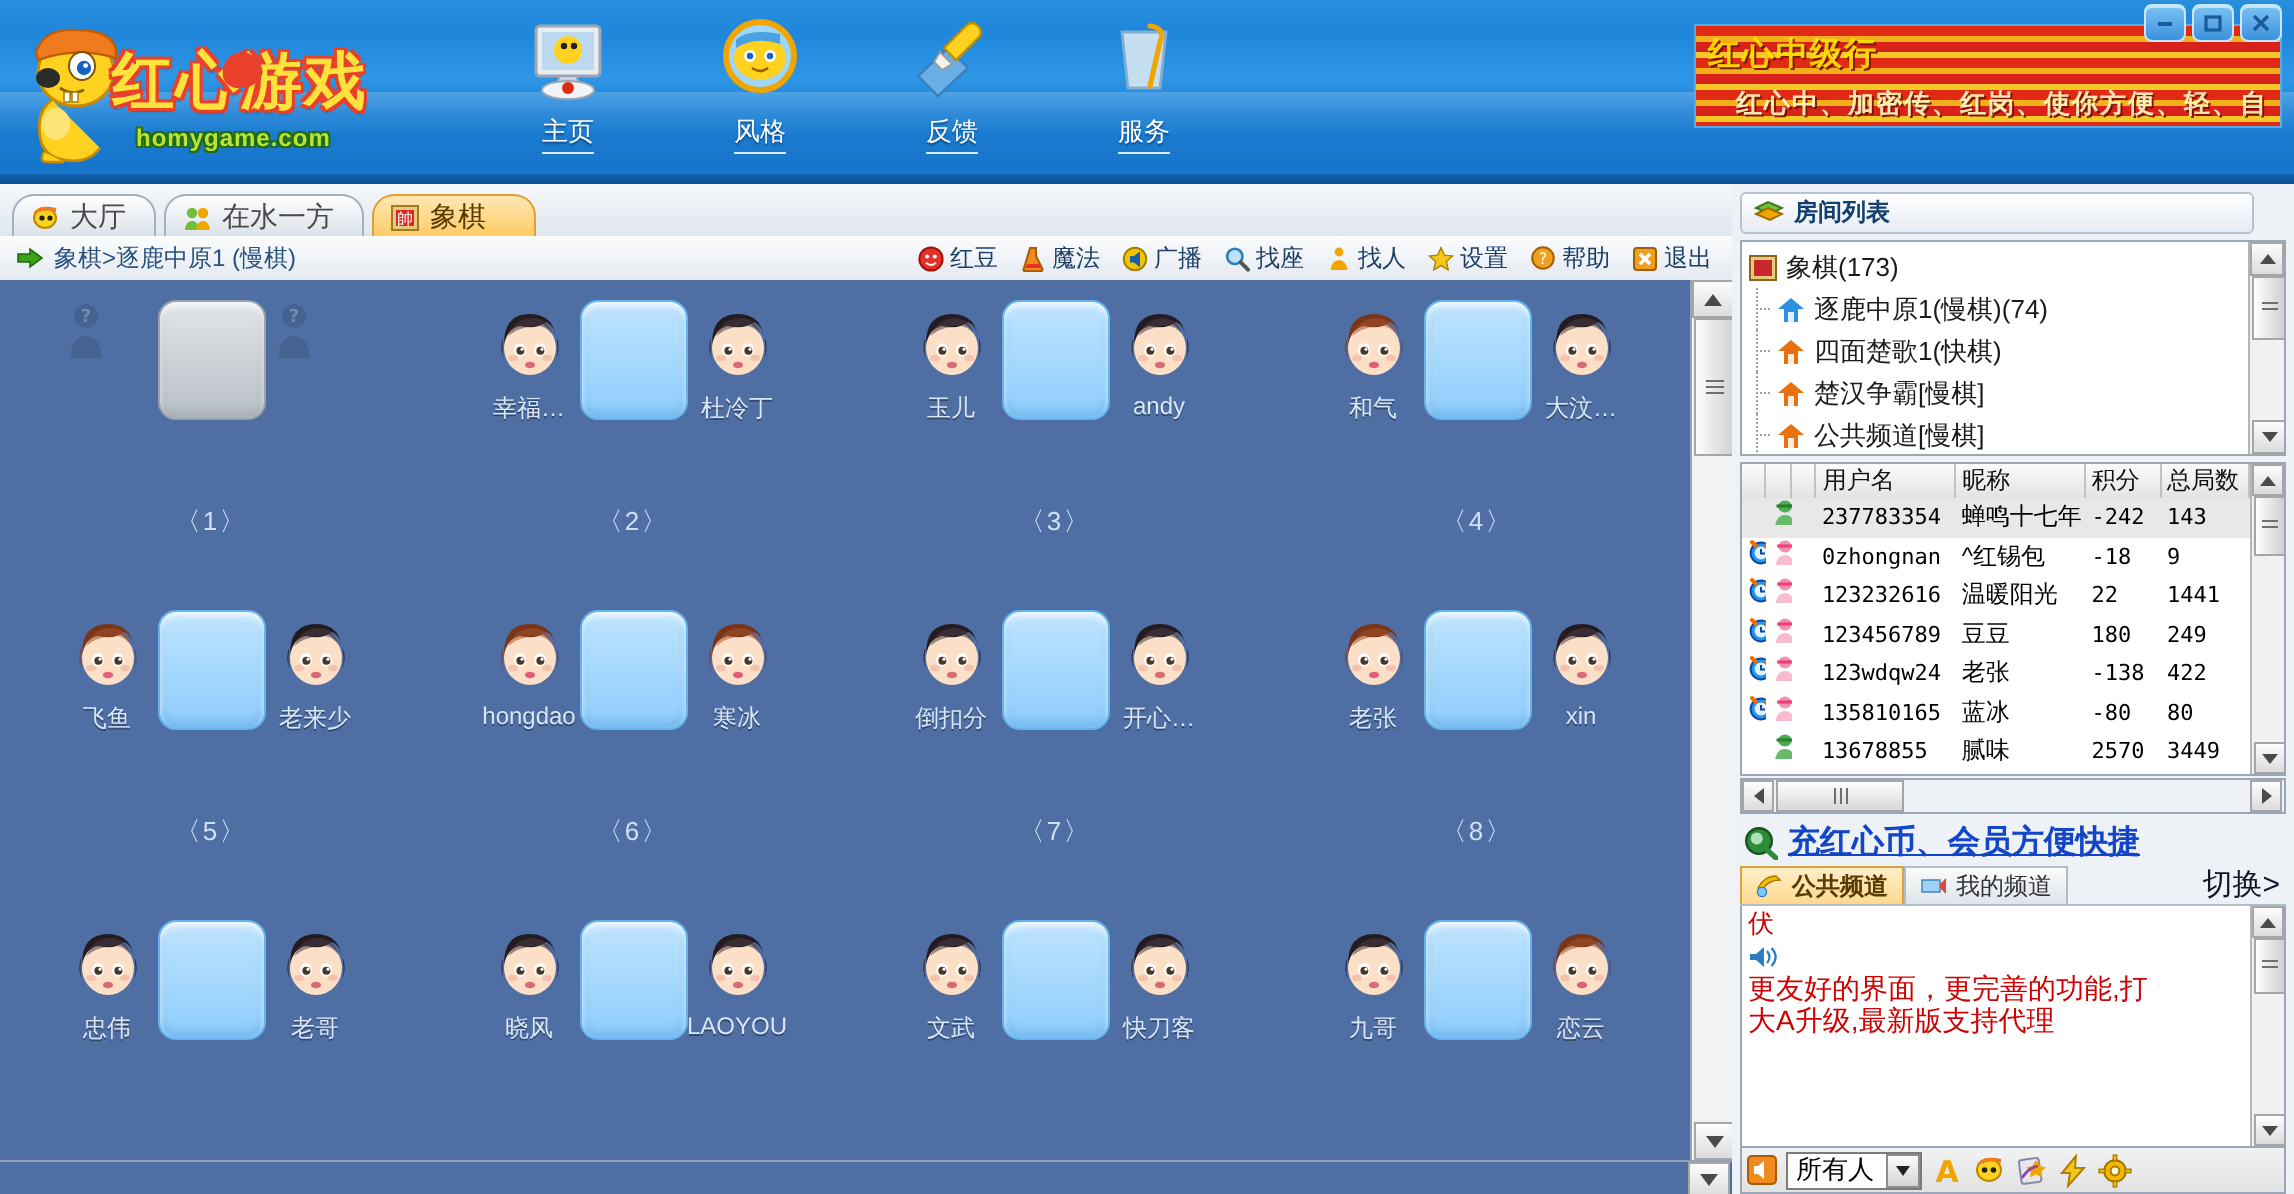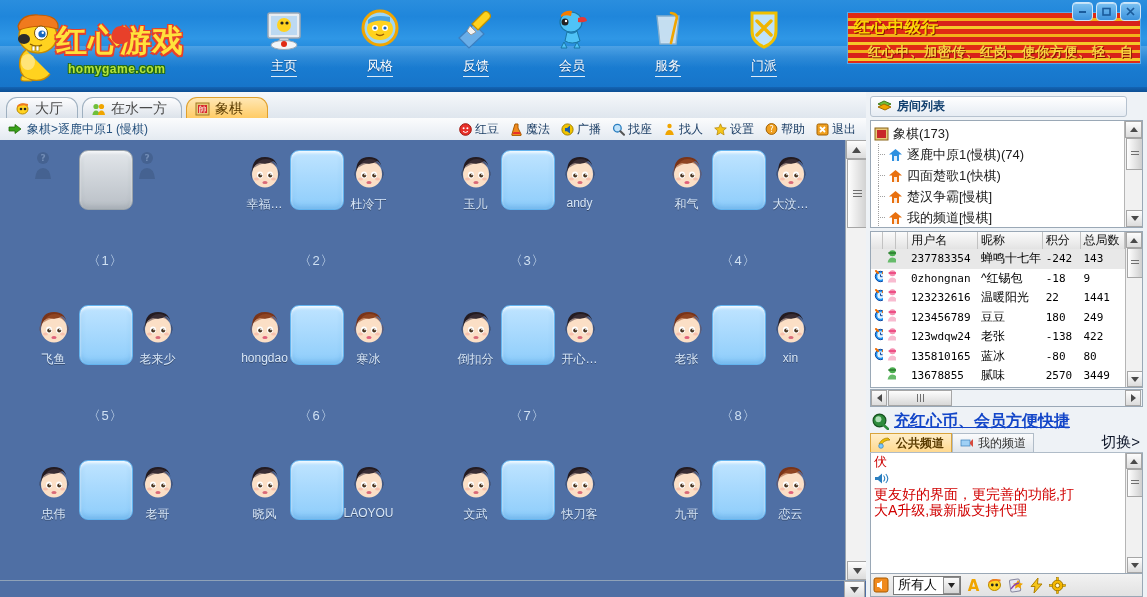--- a/index.html
+++ b/index.html
@@ -83,21 +83,21 @@
       #f2b01a 5px,#f2b01a 8px,
       #d8211a 8px,#d8211a 13px,
       #f5c82a 13px,#f5c82a 16px);
   }
   .adbanner .adtext1{
     position:absolute;left:6px;top:4px;font-size:16px;font-weight:bold;color:#ffe000;
     text-shadow:1px 1px 0 #7a1000;letter-spacing:1px;white-space:nowrap;
     filter:blur(.3px);opacity:.92;
   }
   .adbanner .adtext2{
-    position:absolute;left:20px;top:30px;font-size:13px;font-weight:bold;color:#fde047;
+    position:absolute;left:20px;top:30px;font-size:13px;font-weight:bold;color:#fef9c3;
     text-shadow:1px 1px 0 #7a1000;letter-spacing:1px;white-space:nowrap;
     filter:blur(.3px);opacity:.9;
   }
 
   
   .client{
     position:absolute;left:0;top:92px;width:1147px;height:505px;
     background:#e9eff5;
   }
 
@@ -409,55 +409,32 @@
         <div class="ico">
           <svg width="44" height="44" viewBox="0 0 44 44">
             <path d="M5 30 L20 16 L30 26 L15 40 Z" fill="#6aaee8" stroke="#3c7fc0" stroke-width="1.2"></path>
             <path d="M18 16 L29 5 q3 -3 6 0 q3 3 0 6 L24 22 Z" fill="#ffd21f" stroke="#c09000" stroke-width="1.2"></path>
             <path d="M16 18 L22 24 L17 27 L13 23 Z" fill="#f2f2f2" stroke="#9a9a9a"></path>
           </svg>
         </div>
         <div class="lbl">反馈</div>
       </div>
 
-      <div class="navitem">
-        <div class="ico">
-          <svg width="44" height="44" viewBox="0 0 44 44">
-            <ellipse cx="21" cy="14" rx="11" ry="10" fill="#4fc3f7" stroke="#1976a5" stroke-width="1.2"></ellipse>
-            <path d="M11 7 q4 -5 11 -4 l-1 5 q-6 -2 -10 1z" fill="#f57c00"></path>
-            <circle cx="15" cy="14" r="3.5" fill="#222"></circle>
-            <circle cx="16" cy="13" r="1.2" fill="#fff"></circle>
-            <path d="M28 10 q8 -3 9 3 q-5 2 -9 1z" fill="#e53935"></path>
-            <path d="M17 24 q6 3 10 -1 l3 10 q-8 4 -15 0z" fill="#4fc3f7" stroke="#1976a5"></path>
-            <path d="M14 34 l-3 6 h6 z M27 34 l3 6 h-6 z" fill="#4fc3f7" stroke="#1976a5"></path>
-          </svg>
-        </div>
-        <div class="lbl">会员</div>
-      </div>
 
       <div class="navitem">
         <div class="ico">
           <svg width="44" height="44" viewBox="0 0 44 44">
             <path d="M11 8 h22 l-3 28 h-16 z" fill="#dceaf5" stroke="#8fb3cd" stroke-width="1.4" opacity=".9"></path>
             <path d="M13 12 h18 l-2 22 h-14 z" fill="#c2ddef" opacity=".7"></path>
             <path d="M25 5 q8 1 5 8 l-5 22" stroke="#f0a500" stroke-width="2.6" fill="none" stroke-linecap="round"></path>
           </svg>
         </div>
         <div class="lbl">服务</div>
       </div>
 
-      <div class="navitem">
-        <div class="ico">
-          <svg width="44" height="44" viewBox="0 0 44 44">
-            <path d="M10 5 h24 v18 q0 11 -12 16 q-12 -5 -12 -16z" fill="#bfe2fa" stroke="#f0c000" stroke-width="3"></path>
-            <path d="M15 13 L29 27 M29 13 L15 27" stroke="#f0b400" stroke-width="3.4" stroke-linecap="round"></path>
-          </svg>
-        </div>
-        <div class="lbl">门派</div>
-      </div>
 
     </div>
 
     <div class="adbanner">
       <div class="stripes"></div>
       <div class="adtext1">红心中级行</div>
       <div class="adtext2">红心中、加密传、红岗、使你方便、轻、自</div>
     </div>
   </div>
 
@@ -1148,21 +1125,21 @@
     <path d="M7.5 1 L14 6.5 H11 V13 H4 V6.5 H1z" fill="#e8700f"></path>
     <rect x="6" y="8" width="3" height="5" fill="#fff" opacity=".85"></rect>
               </svg>
               <span>楚汉争霸[慢棋]</span>
             </div>
             <div class="rnode child">
               <svg width="15" height="14" viewBox="0 0 15 14">
     <path d="M7.5 1 L14 6.5 H11 V13 H4 V6.5 H1z" fill="#e8700f"></path>
     <rect x="6" y="8" width="3" height="5" fill="#fff" opacity=".85"></rect>
               </svg>
-              <span>我的频道[慢棋]</span>
+              <span>公共频道[慢棋]</span>
             </div>
           </div>
         <div class="rl-scroll">
           <div class="arrow">
             <svg width="8" height="5" viewBox="0 0 8 5">
                 <path d="M4 0 L8 5 H0z" fill="#4a4a4a"></path>
               </svg>
           </div>
           <div class="thumb">
               <div class="grip"></div>

